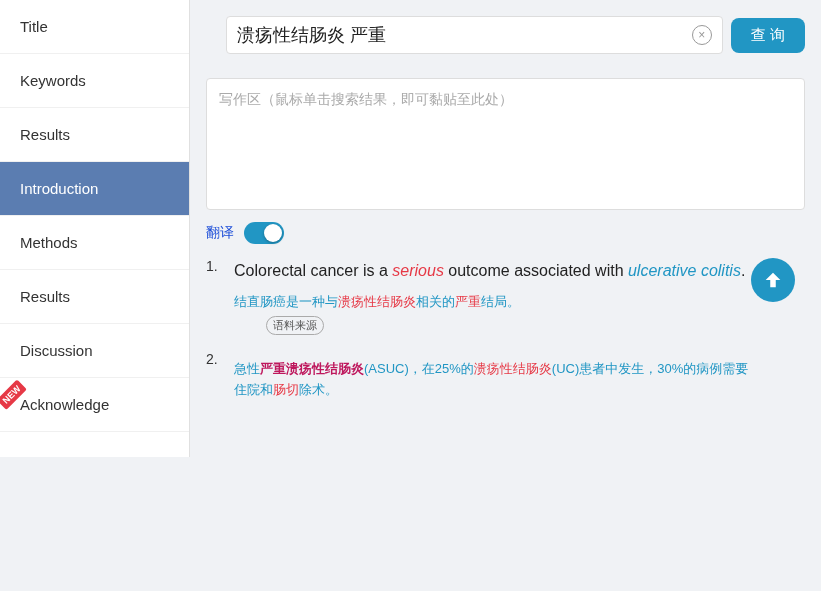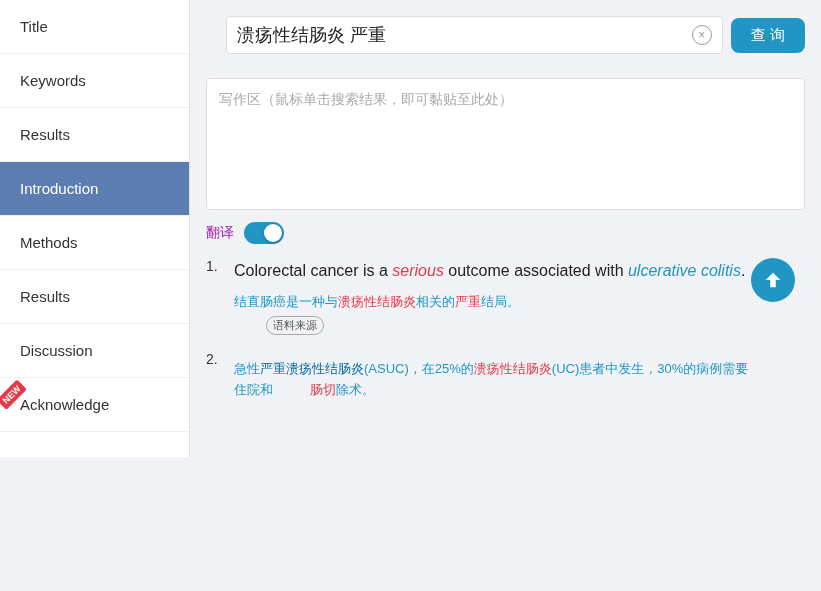--- a/index.html
+++ b/index.html
@@ -111,21 +111,21 @@
     }
 
     
     .translate-row {
       display: flex;
       align-items: center;
       gap: 10px;
       margin-bottom: 14px;
     }
     .translate-label {
-      color: #a21caf;
+      color: #1d4ed8;
       font-size: 14px;
     }
     .toggle {
       width: 40px;
       height: 22px;
       background: #2196c4;
       border-radius: 11px;
       position: relative;
       cursor: pointer;
     }
@@ -263,19 +263,19 @@
       </div>
     </div>
 
     <div class="result-item">
       <div style="display:flex; align-items:flex-start; gap:8px; position:relative;">
         <div style="min-width:20px;">
           <span style="color:#333; font-size:14px;">2.</span>
         </div>
         <div style="flex:1; padding-right:50px;">
           <div class="result-zh">
-            急性<span style="color:#0369a1;">严重溃疡性结肠炎</span>(ASUC)，在25%的<span style="color:#e63946;">溃疡性结肠炎</span>(UC)患者中发生，30%的病例需要住院和<span style="color:#e63946;padding-left:37px;">肠切</span>除术。
+            急性<span style="color:#be185d;font-weight:bold;">严重溃疡性结肠炎</span>(ASUC)，在25%的<span style="color:#e63946;">溃疡性结肠炎</span>(UC)患者中发生，30%的病例需要住院和<span style="color:#e63946;">肠切</span>除术。
           </div>
         </div>
       </div>
     </div>
   </div>
 </div>
 
 </body></html>

